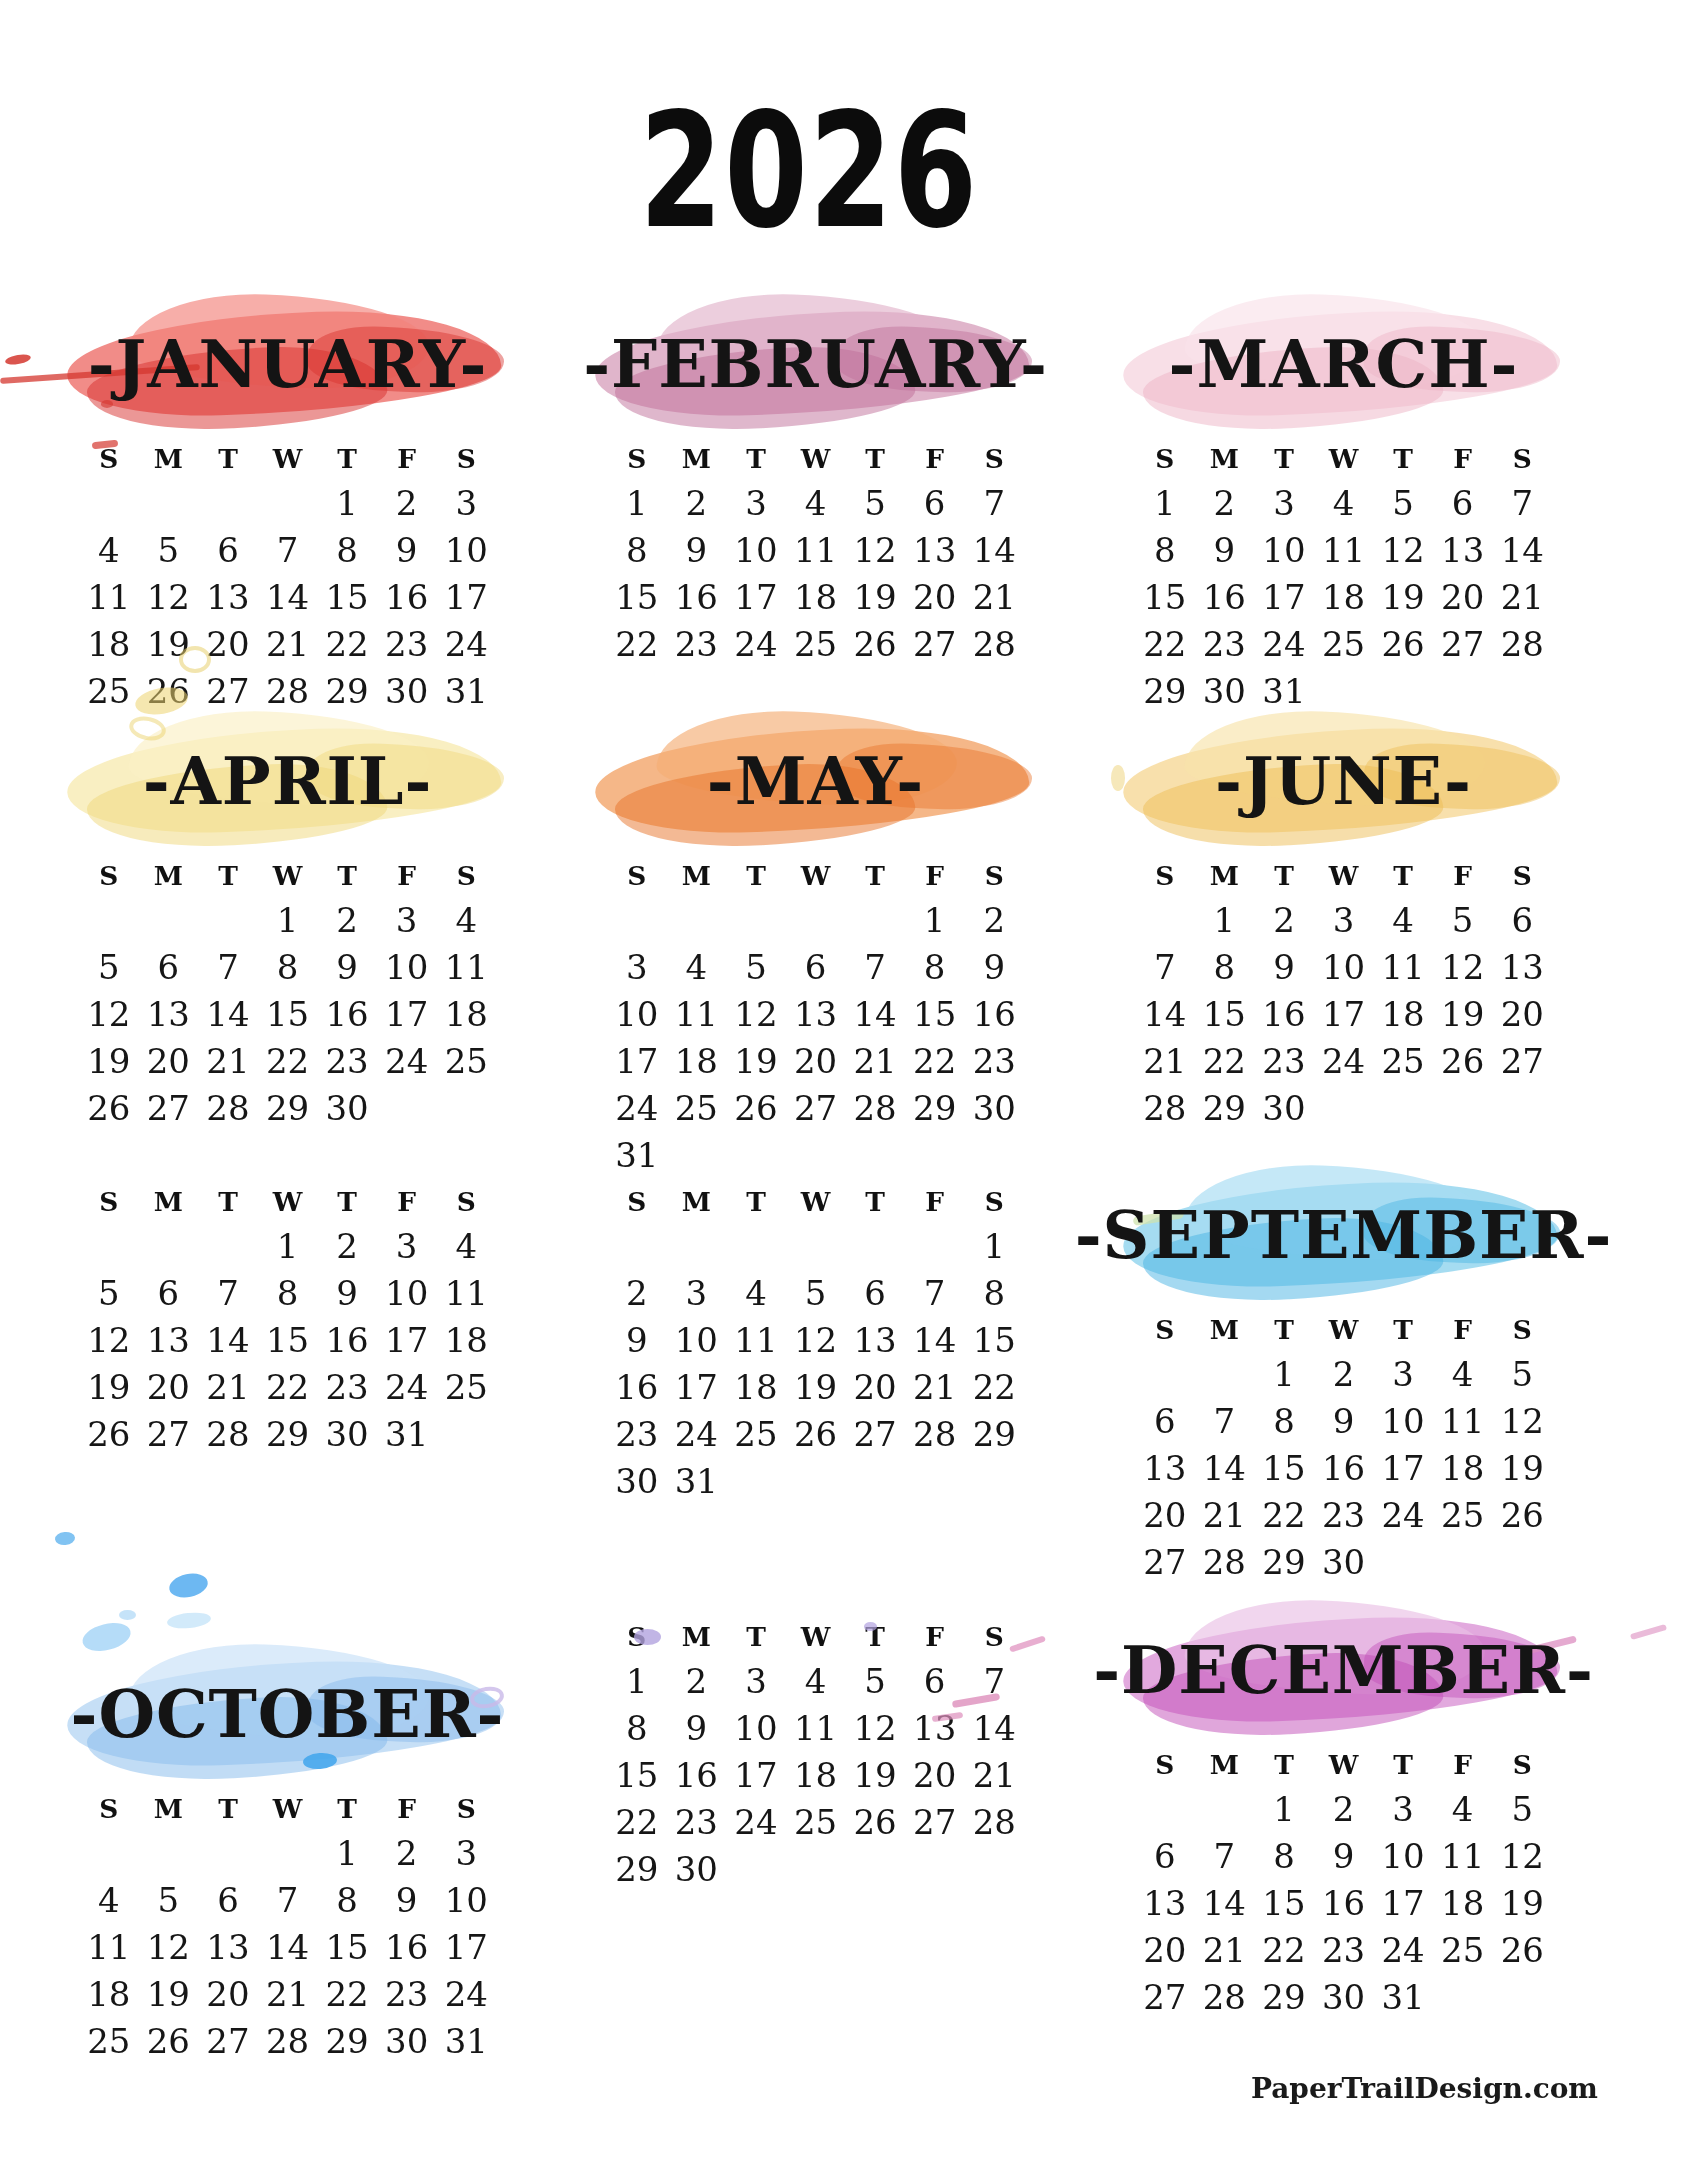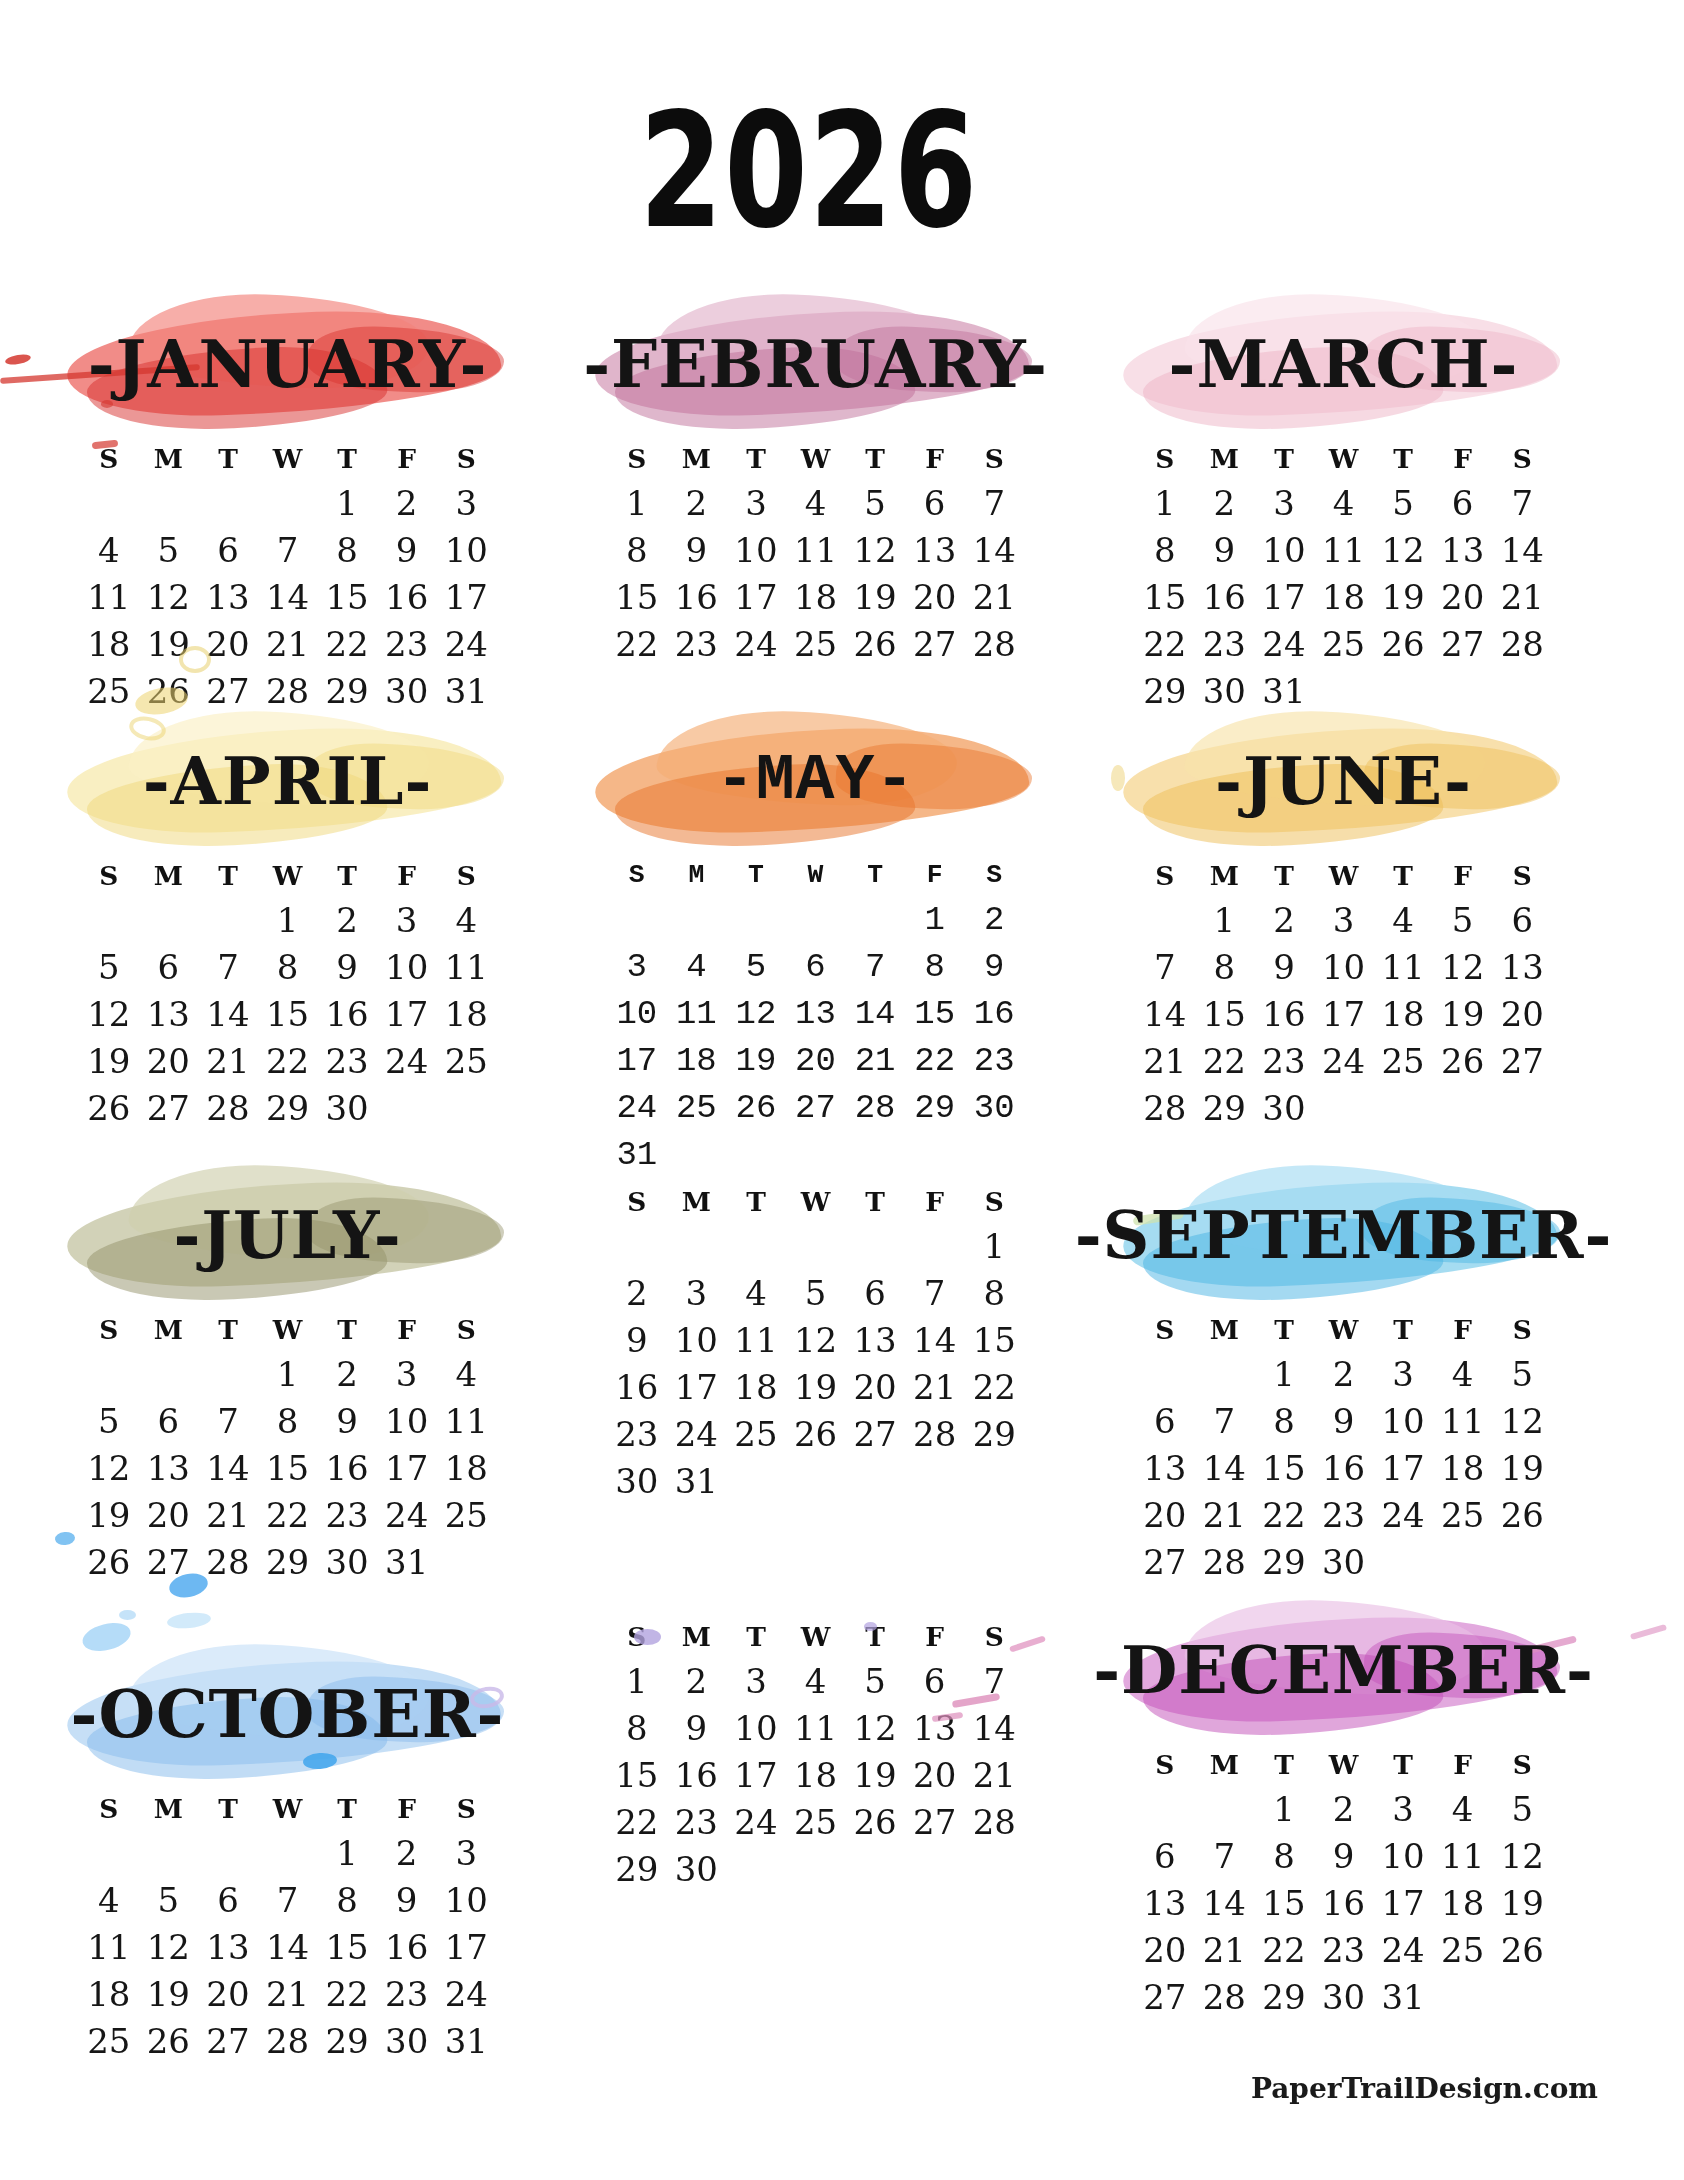--- a/index.html
+++ b/index.html
@@ -274,21 +274,21 @@
       <div class="date-row">
         <div class="date">26</div>
         <div class="date">27</div>
         <div class="date">28</div>
         <div class="date">29</div>
         <div class="date">30</div>
         <div class="date"></div>
         <div class="date"></div>
       </div>
     </div>
-    <div class="month" style="left: 607px; top: 717px; font-family: Liberation Mono, monospace; --c1: #ef8b3f; --c2: #f5ad74; --c3: #e8742a;">
+    <div class="month" style="left: 607px; top: 717px; --c1: #ef8b3f; --c2: #f5ad74; --c3: #e8742a;">
       <div class="splash">
         <span class="b b1"></span>
         <span class="b b2"></span>
         <span class="b b3"></span>
         <span class="b b4"></span>
         <div class="month-title">-MAY-</div>
       </div>
       <div class="dow-row">
         <div class="dow">S</div>
         <div class="dow">M</div>
@@ -410,27 +410,20 @@
         <div class="date">28</div>
         <div class="date">29</div>
         <div class="date">30</div>
         <div class="date"></div>
         <div class="date"></div>
         <div class="date"></div>
         <div class="date"></div>
       </div>
     </div>
     <div class="month" style="left: 79px; top: 1171px; --c1: #b7b68c; --c2: #d0cfae; --c3: #94926a;">
-      <div class="splash">
-        <span class="b b1"></span>
-        <span class="b b2"></span>
-        <span class="b b3"></span>
-        <span class="b b4"></span>
-        <div class="month-title">-JULY-</div>
-      </div>
       <div class="dow-row">
         <div class="dow">S</div>
         <div class="dow">M</div>
         <div class="dow">T</div>
         <div class="dow">W</div>
         <div class="dow">T</div>
         <div class="dow">F</div>
         <div class="dow">S</div>
       </div>
       <div class="date-row">

